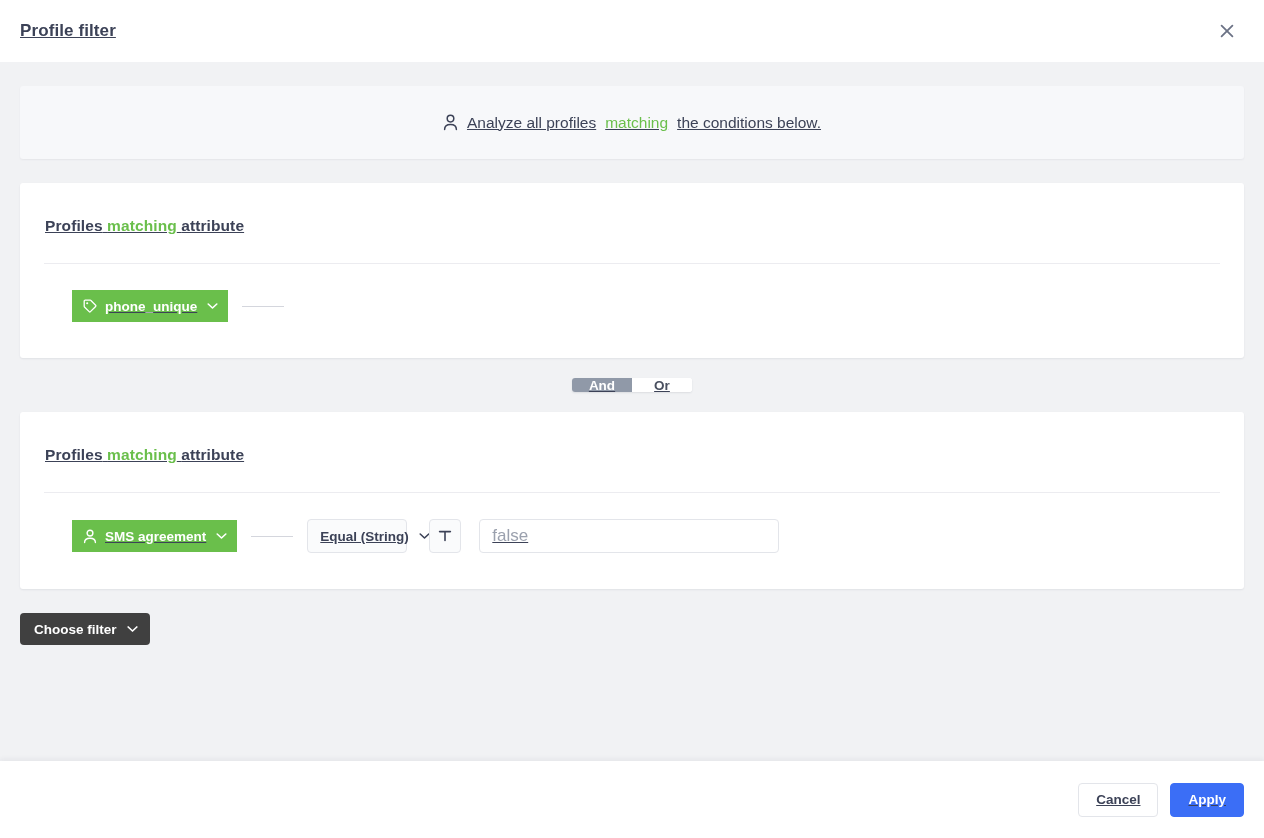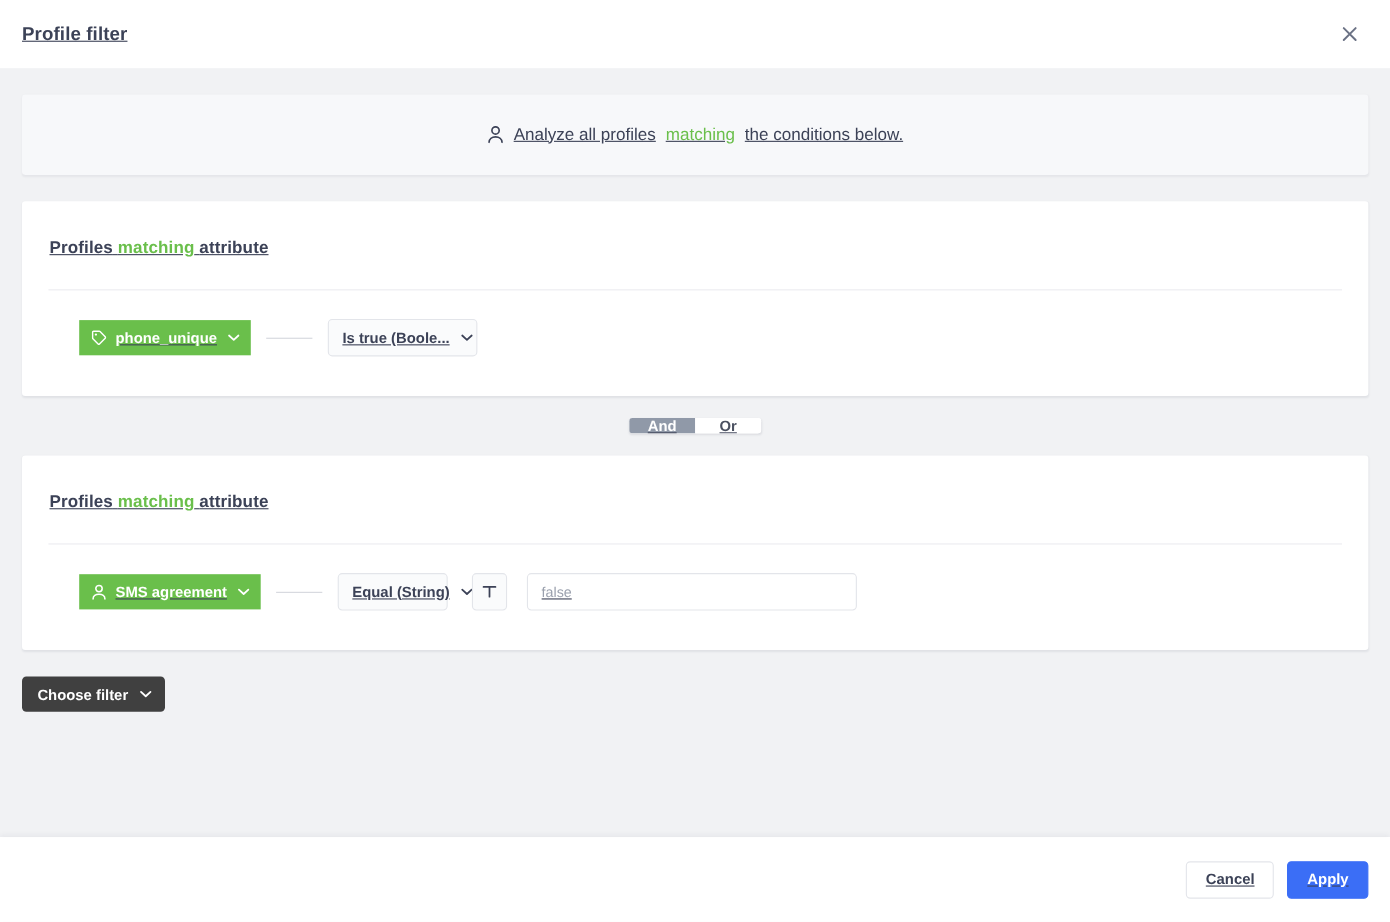--- a/index.html
+++ b/index.html
@@ -171,21 +171,21 @@
 
   
   .value-input {
     margin-left: 18px;
     width: 300px;
     height: 34px;
     background: #ffffff;
     border: 1px solid #e3e5ea;
     border-radius: 4px;
     padding: 0 12px;
-    font-size: 13px;
+    font-size: 17px;
     font-family: "Liberation Sans", sans-serif;
     color: #3c4257;
     outline: none;
   }
   .value-input::placeholder { color: #9ba1ae; }
 
   
   .andor-wrap {
     display: flex;
     justify-content: center;
@@ -319,28 +319,20 @@
           <span>phone_unique</span>
           <span class="pill-chev">
             <svg width="11" height="8" viewBox="0 0 11 8" fill="none" aria-hidden="true">
               <path d="M1.2 2 L5.5 6 L9.8 2" stroke="#ffffff" stroke-width="1.6" stroke-linecap="round" stroke-linejoin="round"></path>
             </svg>
           </span>
         </div>
 
         <div class="connector"></div>
 
-        <div class="select w-first">
-          <span>Is true (Boole...</span>
-          <span class="chev">
-            <svg width="11" height="8" viewBox="0 0 11 8" fill="none" aria-hidden="true">
-              <path d="M1.2 2 L5.5 6 L9.8 2" stroke="#3c4257" stroke-width="1.6" stroke-linecap="round" stroke-linejoin="round"></path>
-            </svg>
-          </span>
-        </div>
 
       </div>
     </div>
 
     <div class="andor-wrap">
       <div class="andor">
         <button class="active">And</button>
         <button>Or</button>
       </div>
     </div>

